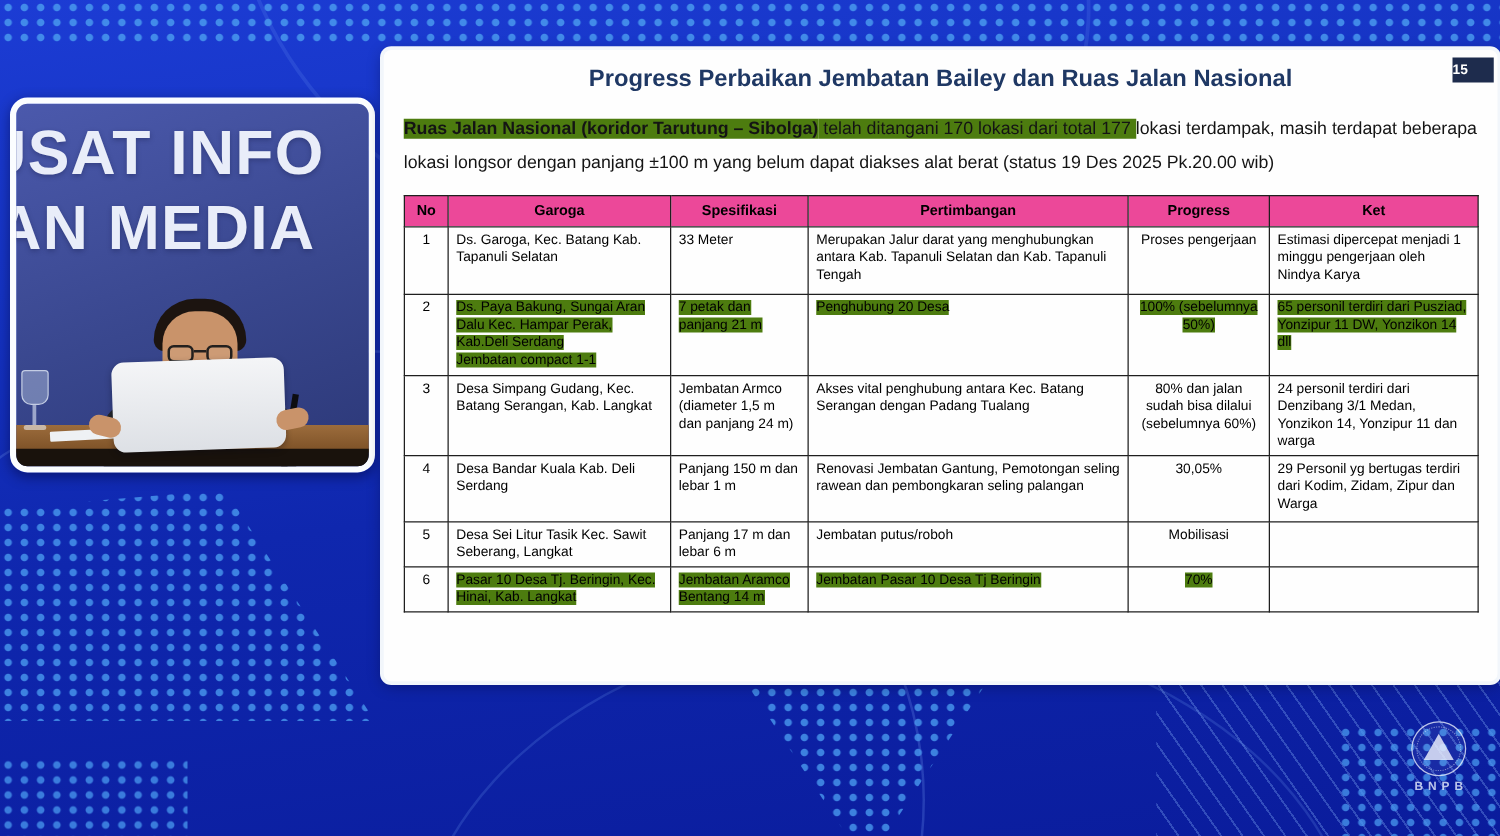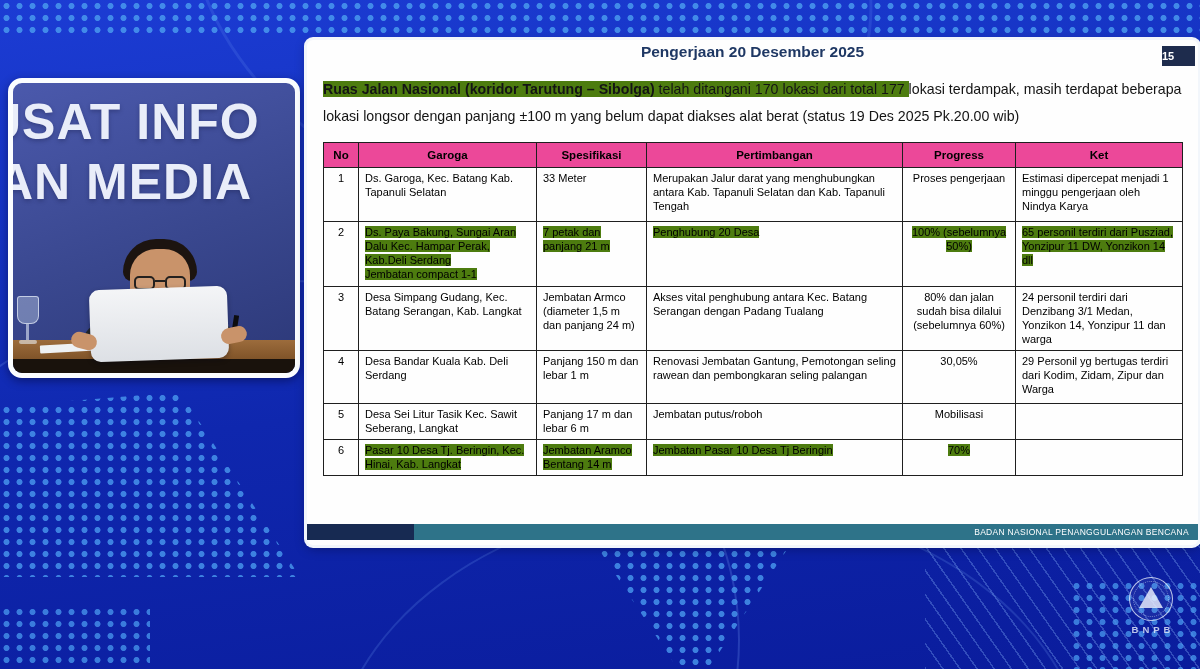--- a/index.html
+++ b/index.html
@@ -127,21 +127,21 @@
         <div class="stem"></div>
         <div class="gbase"></div>
     </div>
     <div class="tablet"></div>
     <div class="hand l"></div>
     <div class="hand r"></div>
   </div>
 
   <div class="slide">
     <div class="page-num">15</div>
-    <div class="s-subtitle">Pengerjaan 20 Desember 2025</div>
+    <div class="s-title">Progress Perbaikan Jembatan Bailey dan Ruas Jalan Nasional</div>
     <p class="intro"><span class="mark b">Ruas Jalan Nasional (koridor Tarutung – Sibolga)</span><span class="mark"> telah ditangani 170 lokasi dari total 177 </span><span>lokasi terdampak, masih terdapat beberapa lokasi longsor dengan panjang ±100 m yang belum dapat diakses alat berat (status 19 Des 2025 Pk.20.00 wib)</span></p>
 
     <table>
       <colgroup>
         <col style="width:35px">
           <col style="width:178px">
           <col style="width:110px">
         <col style="width:256px">
           <col style="width:113px">
           <col style="width:167px">
@@ -202,23 +202,20 @@
           <td class="c-no">6</td>
           <td><span class="mark">Pasar 10 Desa Tj. Beringin, Kec. Hinai, Kab. Langkat</span></td>
           <td><span class="mark">Jembatan Aramco Bentang 14 m</span></td>
           <td><span class="mark">Jembatan Pasar 10 Desa Tj Beringin</span></td>
           <td class="c-prog"><span class="mark">70%</span></td>
           <td></td>
         </tr>
       </tbody>
     </table>
 
-    <div class="footer-bar">
-      <span class="footer-text">BADAN NASIONAL PENANGGULANGAN BENCANA</span>
-    </div>
   </div>
 
   <div class="bnpb">
     <div class="bnpb-circle">
       <div class="bnpb-ring"></div>
       <div class="bnpb-tri"></div>
     </div>
     <div class="bnpb-label">BNPB</div>
   </div>
 

